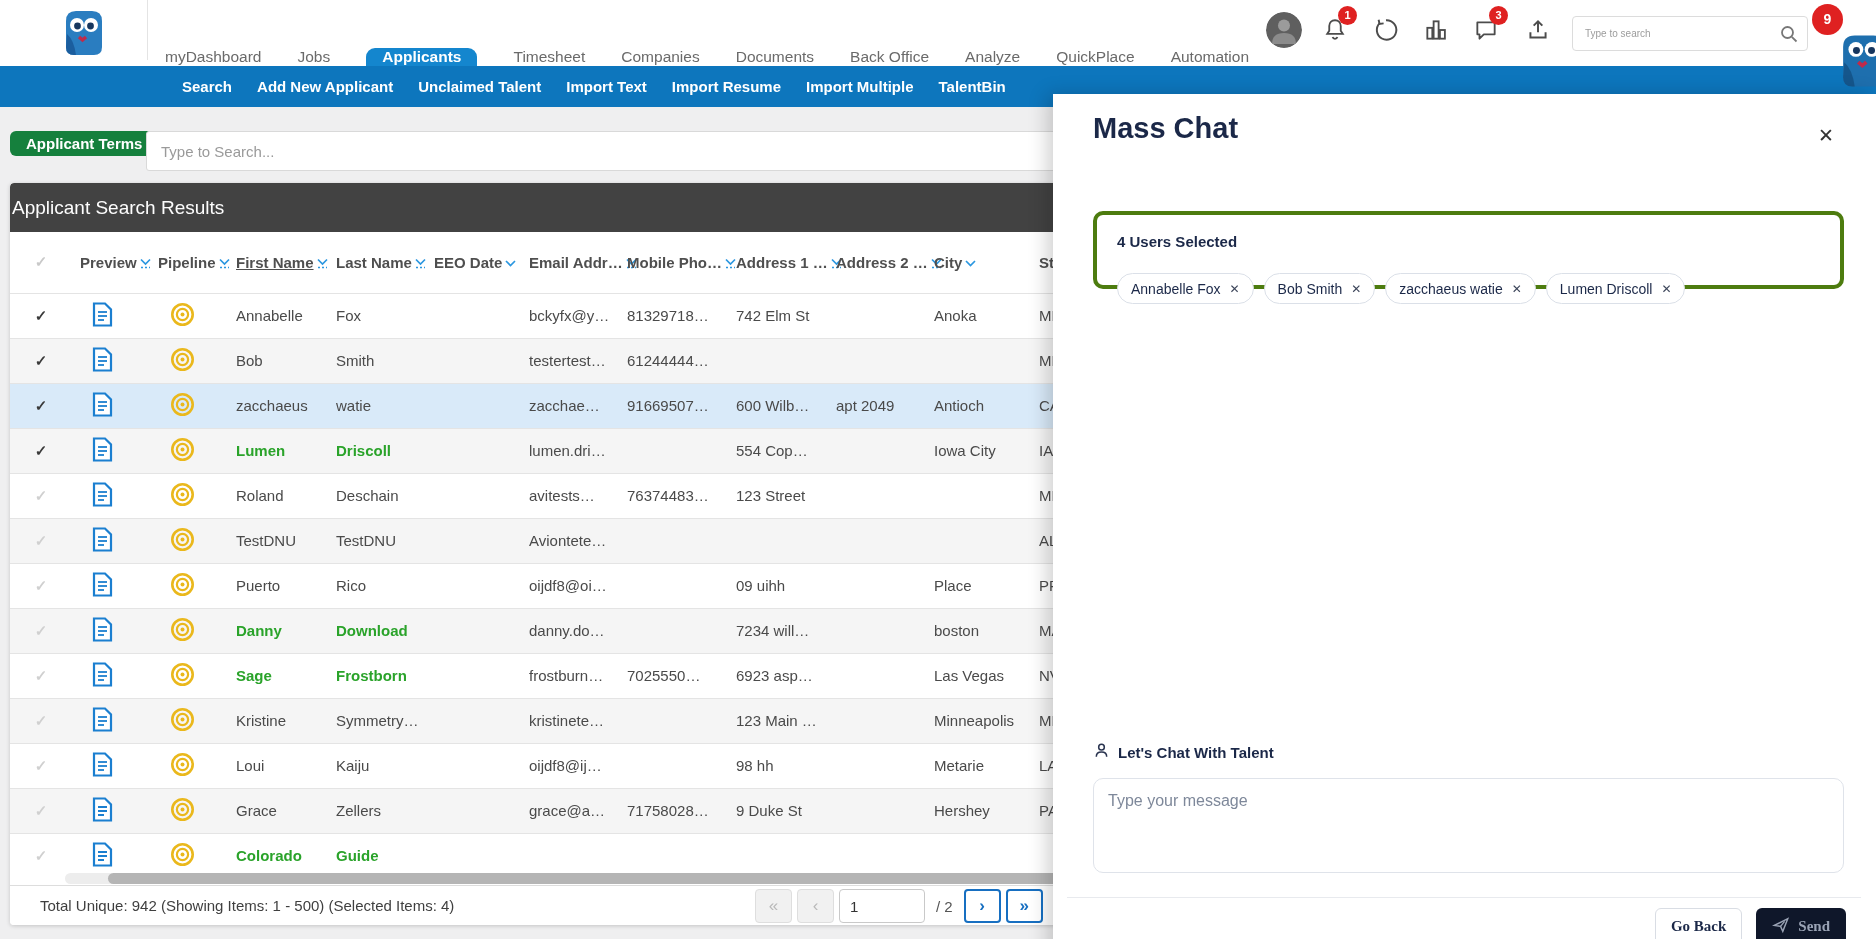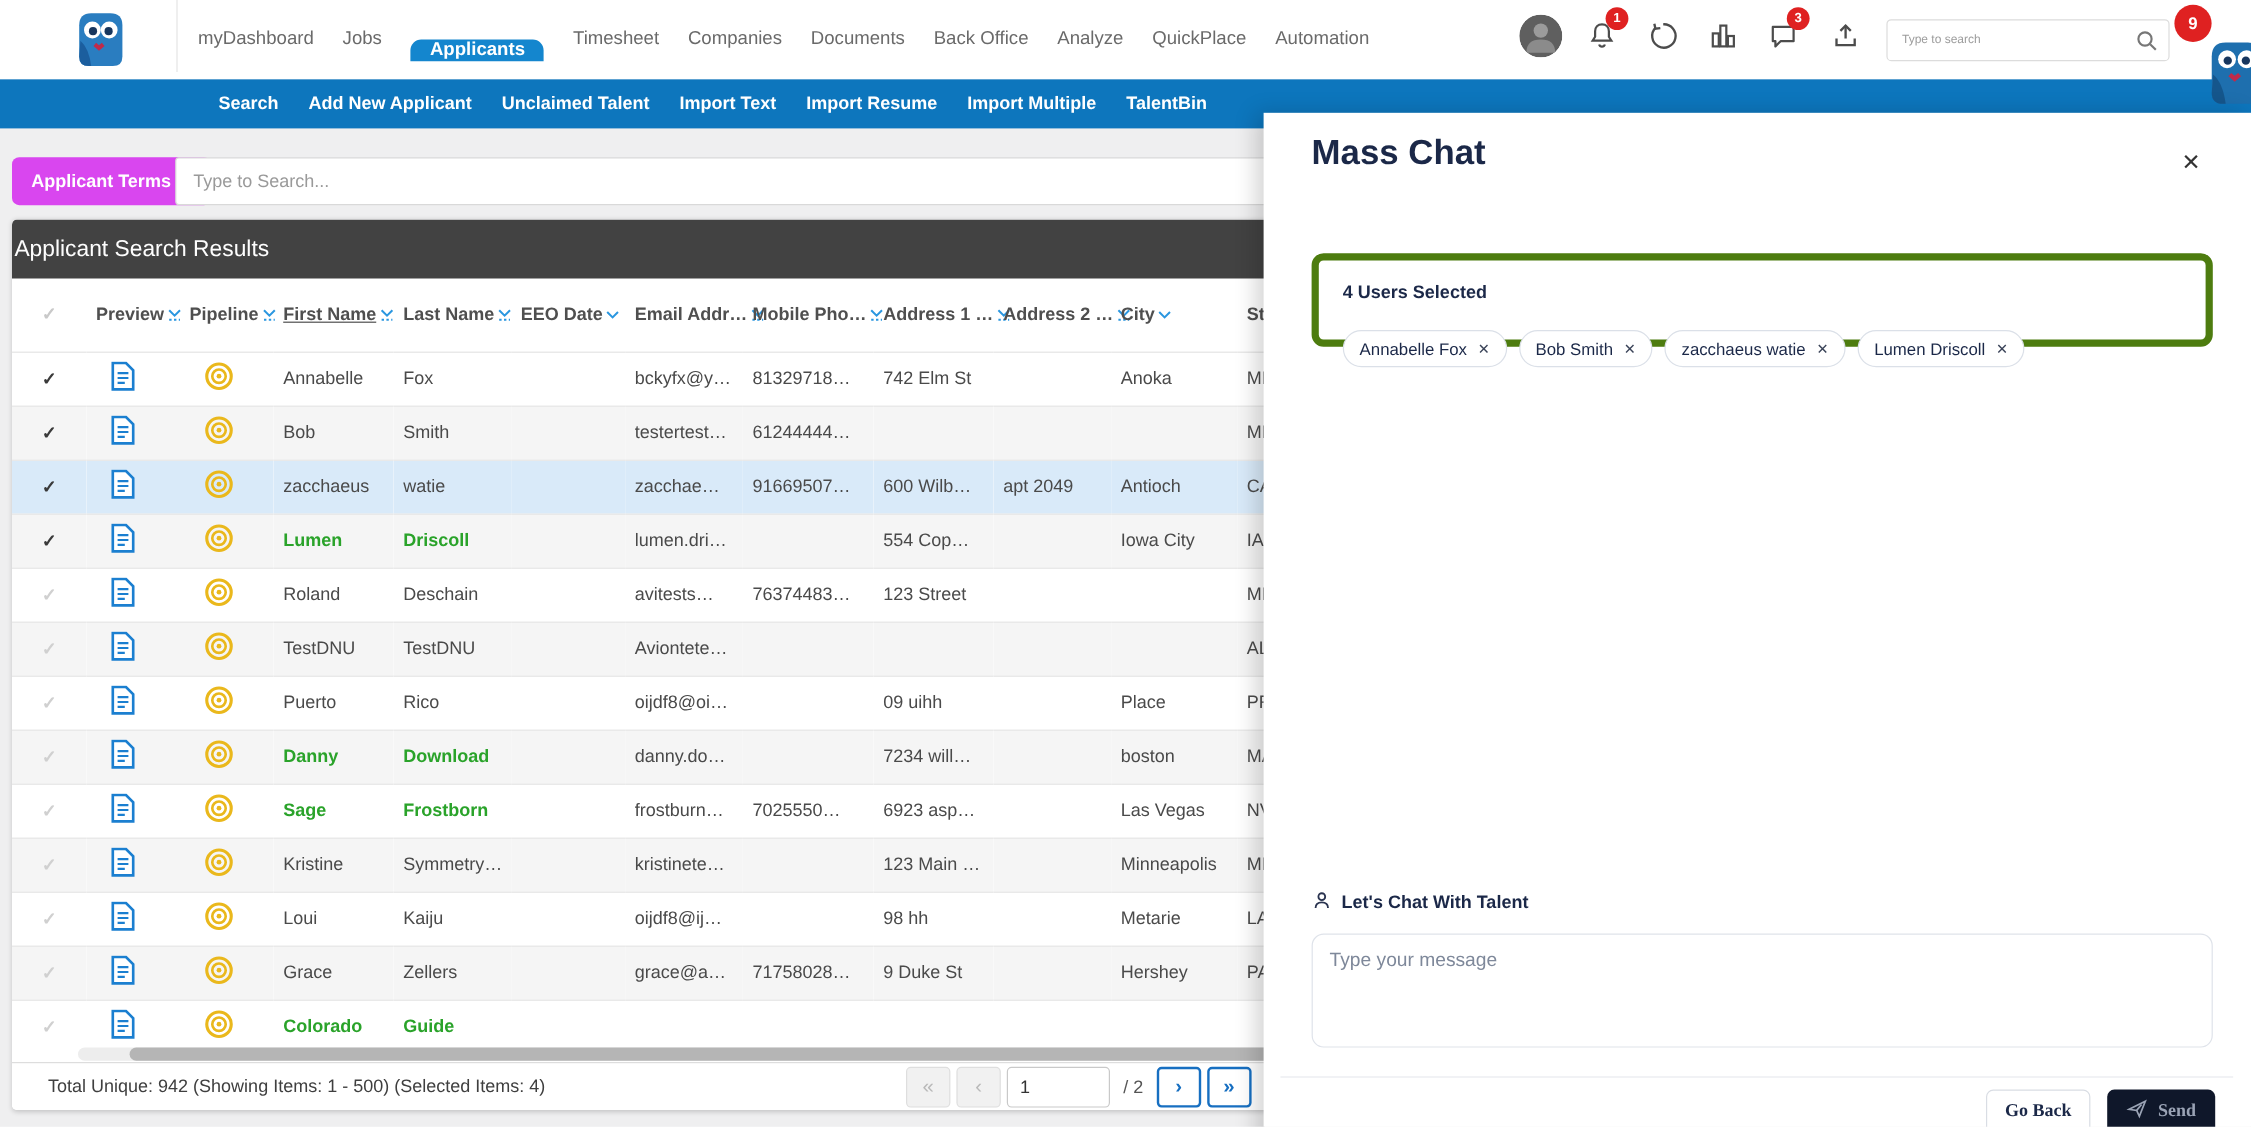--- a/index.html
+++ b/index.html
@@ -3,40 +3,40 @@
 <meta charset="utf-8">
 <style>
   * { margin:0; padding:0; box-sizing:border-box; }
   html,body { width:1876px; height:939px; overflow:hidden; }
   body { font-family:"Liberation Sans", sans-serif; background:#efeff0; position:relative; }
 
   
   .topnav { position:absolute; left:0; top:0; width:1876px; height:66px; background:#ffffff; z-index:3; }
   .logo { position:absolute; left:62px; top:8px; width:44px; height:50px; }
   .nav-divider { position:absolute; left:147px; top:0; width:1px; height:60px; background:#e4e4e4; }
-  .topnav-items { position:absolute; left:165px; top:0; height:66px; display:flex; align-items:center; gap:24px; }
+  .topnav-items { position:absolute; left:165px; top:0; height:66px; display:flex; align-items:flex-end; gap:36px; }
   .nav-item { display:flex; align-items:center; color:#6a6a6a; font-size:15.5px; cursor:pointer; white-space:nowrap; }
   .nav-item.active { background:#1486ce; color:#fff; border-radius:9px 9px 0 0; margin-top:17px; padding:0 16px; align-items:center; font-weight:600; }
   .top-icon { position:absolute; top:17px; width:26px; height:26px; color:#4c4c4c; }
   .badge { position:absolute; background:#df2121; color:#fff; border-radius:50%; text-align:center; font-weight:bold; z-index:4; }
   .badge.sm { width:19px; height:19px; line-height:19px; font-size:11px; }
   .badge.lg { width:31px; height:31px; line-height:31px; font-size:14px; }
   .avatar { position:absolute; left:1266px; top:12px; width:36px; height:36px; border-radius:50%; overflow:hidden; }
   .top-search { position:absolute; left:1572px; top:16px; width:236px; height:35px; border:1px solid #dcdcdc; border-radius:4px; background:#fff; }
   .top-search input { position:absolute; left:12px; top:0; width:190px; height:33px; border:none; outline:none; font-size:10px; color:#555; font-family:"Liberation Sans",sans-serif; background:transparent; }
   .top-search input::placeholder { color:#9c9c9c; }
   .top-search .mag { position:absolute; right:8px; top:7px; }
   .owl-mini { position:absolute; left:1838px; top:32px; width:52px; height:58px; }
 
   
   .subnav { position:absolute; left:0; top:66px; width:1876px; height:41px; background:#0d76bd; display:flex; align-items:center; gap:25px; padding-left:182px; z-index:2; }
   .subnav-item { color:#ffffff; font-size:15px; font-weight:600; cursor:pointer; white-space:nowrap; }
 
   
-  .terms-btn { position:absolute; left:10px; top:131px; height:40px; padding:0 16px; background:#d946ef; border:none; border-radius:6px; color:#fff; font-size:15px; font-weight:600; font-family:"Liberation Sans",sans-serif; display:flex; align-items:center; gap:8px; cursor:pointer; z-index:1; }
+  .terms-btn { position:absolute; left:10px; top:131px; height:25px; padding:0 16px; background:#15803d; border:none; border-radius:6px; color:#fff; font-size:15px; font-weight:600; font-family:"Liberation Sans",sans-serif; display:flex; align-items:center; gap:8px; cursor:pointer; z-index:1; }
   .terms-btn .chev { font-size:12px; }
   .main-search { position:absolute; left:146px; top:131px; width:1380px; height:40px; background:#fff; border:1px solid #d9d9d9; border-radius:3px; padding-left:14px; font-size:15px; color:#444; font-family:"Liberation Sans",sans-serif; outline:none; z-index:1; }
   .main-search::placeholder { color:#9a9a9a; }
 
   
   .results-card { position:absolute; left:10px; top:183px; width:1846px; height:742px; background:#fff; border-radius:4px; box-shadow:0 1px 4px rgba(0,0,0,.18); overflow:hidden; z-index:1; }
   .results-header { height:49px; background:#424242; border-radius:4px 4px 0 0; color:#fdfdfd; font-size:19px; line-height:49px; padding-left:2px; }
 
   table.results { border-collapse:collapse; table-layout:fixed; width:1120px; }
   table.results th { height:61px; text-align:left; font-size:15px; font-weight:600; color:#4f4f4f; padding-left:8px; white-space:nowrap; vertical-align:middle; }
@@ -63,21 +63,21 @@
   .pg-btn { width:37px; height:34px; border-radius:4px; display:flex; align-items:center; justify-content:center; font-size:17px; cursor:pointer; }
   .pg-btn.disabled { background:#f1f1f1; border:1px solid #dedede; color:#b9b9b9; }
   .pg-btn.active { background:#fff; border:2px solid #176fc1; color:#176fc1; font-weight:bold; }
   .pg-input { width:86px; height:34px; border:1px solid #c9c9c9; border-radius:4px; padding-left:10px; font-size:15px; color:#333; font-family:"Liberation Sans",sans-serif; outline:none; }
   .pg-total { font-size:15px; color:#555; margin:0 6px; }
 
   
   .panel { position:absolute; left:1053px; top:66px; width:823px; height:873px; background:#fff; box-shadow:-6px 0 18px rgba(0,0,0,.18); z-index:5;margin-top:28px; }
   .panel-title { position:absolute; left:40px; top:18px; font-size:29px; font-weight:bold; color:#1b2848; }
   .panel-close { position:absolute; left:765px; top:30px; font-size:19px; color:#333; cursor:pointer; font-weight:300; }
-  .sel-card { position:absolute; left:40px; top:117px; width:751px; height:78px; border:6px solid #4d7c0f; border-radius:10px; }
+  .sel-card { position:absolute; left:40px; top:117px; width:751px; height:78px; border:4px solid #4d7c0f; border-radius:10px; }
   .sel-label { position:absolute; left:20px; top:18px; font-size:15px; font-weight:bold; color:#1b2848; }
   .chips { position:absolute; left:20px; top:58px; display:flex; gap:10px; }
   .chip { height:31px; border:1px solid #dbe0e8; border-radius:16px; display:flex; align-items:center; padding:0 13px; font-size:14px; color:#1b2848; background:#fff; }
   .chip .x { margin-left:9px; font-size:12px; color:#3a4358; cursor:pointer; }
   .chat-label { position:absolute; left:40px; top:648px; display:flex; align-items:center; gap:8px; font-size:15px; font-weight:600; color:#1b2848; }
   .msg-box { position:absolute; left:40px; top:684px; width:751px; height:95px; border:1px solid #dfe3ea; border-radius:10px; padding:13px 14px; font-size:16px; color:#444; font-family:"Liberation Sans",sans-serif; resize:none; outline:none; }
   .msg-box::placeholder { color:#7e889a; }
   .panel-divider { position:absolute; left:14px; top:803px; width:794px; height:1px; background:#e8eaee; }
   .panel-actions { position:absolute; right:30px; top:814px; display:flex; gap:14px; }
   .btn { height:37px; border-radius:6px; font-size:15px; font-weight:bold; font-family:Liberation Serif, serif; display:flex; align-items:center; justify-content:center; cursor:pointer; }

